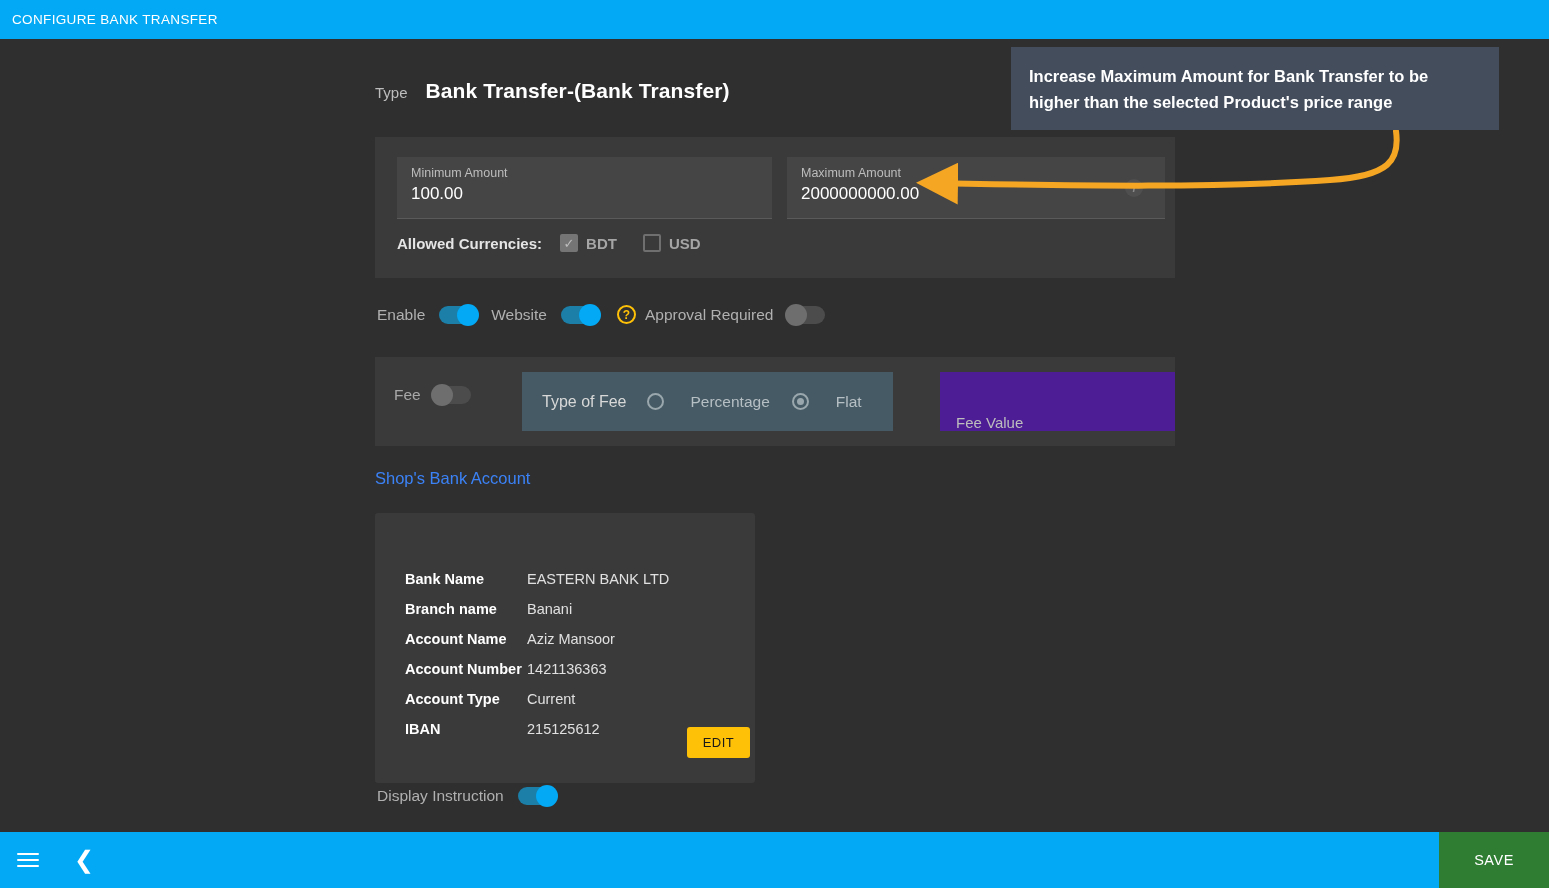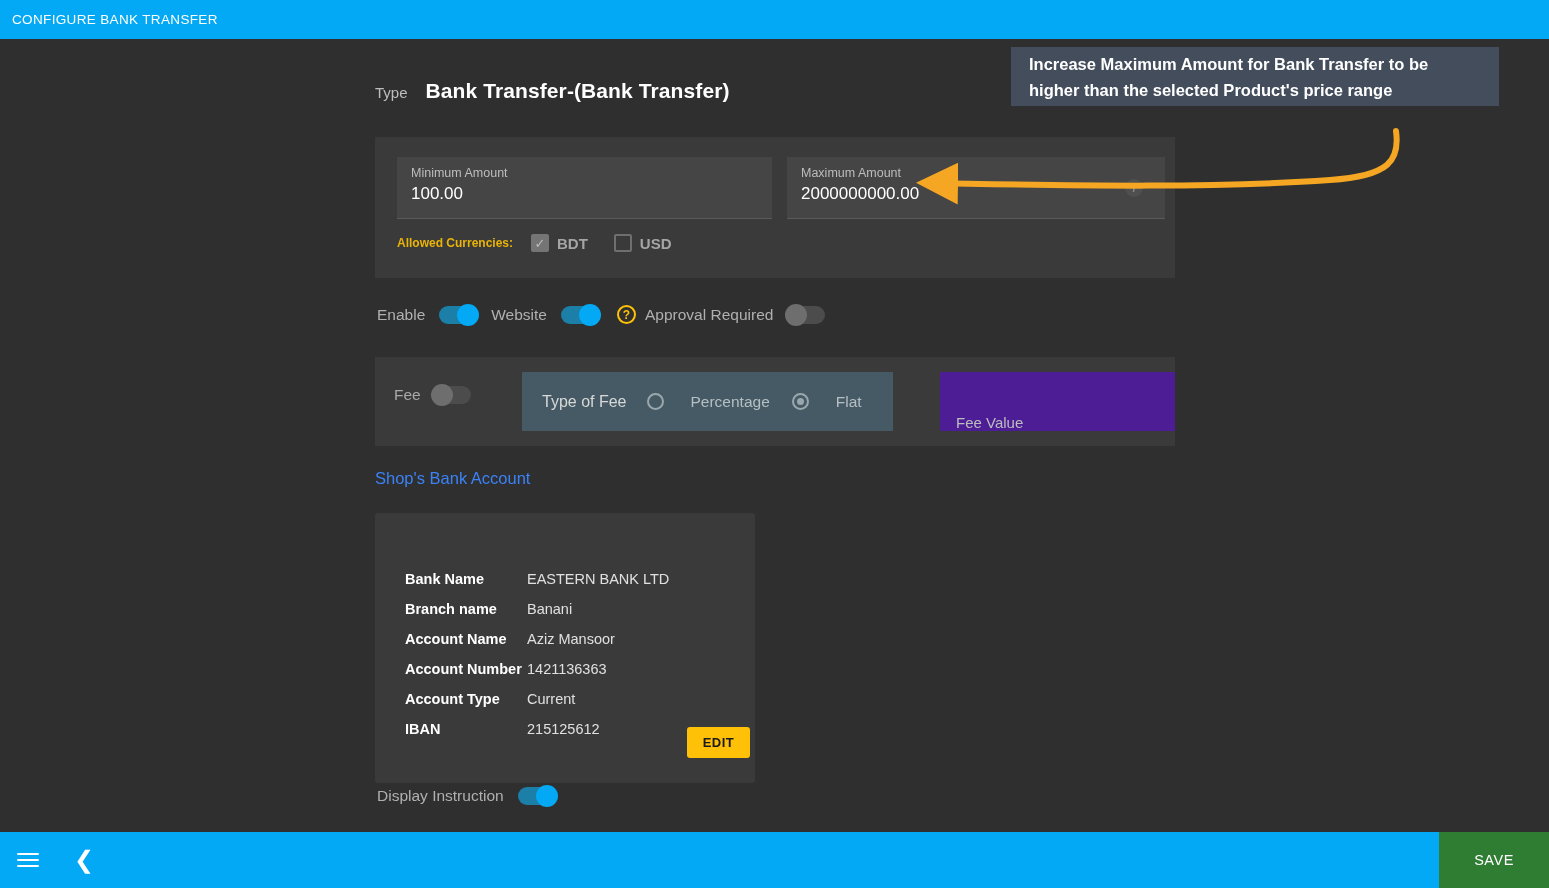--- a/index.html
+++ b/index.html
@@ -49,21 +49,21 @@
     position: absolute; right: 22px; top: 22px;
     width: 18px; height: 18px; border-radius: 50%;
     background: #4f4f4f; color: #8a8a8a;
     font-size: 11px; font-style: italic; font-weight: 700;
     display: flex; align-items: center; justify-content: center;
   }
   .currencies {
     position: absolute; left: 22px; top: 97px;
     display: flex; align-items: center; gap: 0;
   }
-  .cur-title { color: #eab308; font-size: 12px; font-weight: 700; margin-right: 18px; }
+  .cur-title { color: #e5e5e5; font-size: 15px; font-weight: 700; margin-right: 18px; }
   .cbox-wrap { display: flex; align-items: center; gap: 8px; margin-right: 26px; }
   .cbox {
     width: 18px; height: 18px; border-radius: 2px;
     display: flex; align-items: center; justify-content: center;
     font-size: 13px; line-height: 1;
   }
   .cbox.checked { background: #757575; color: #bdbdbd; }
   .cbox.unchecked { background: transparent; border: 2px solid #6f6f6f; }
   .cur-label { color: #a5a5a5; font-size: 15px; font-weight: bold; }
 
@@ -137,21 +137,21 @@
   }
   .sba-table { position: absolute; left: 30px; top: 58px; }
   .sba-row { display: flex; margin-bottom: 14px; }
   .sba-key {
     width: 122px; color: #ffffff; font-size: 14.5px; font-weight: 700;
   }
   .sba-val { color: #e0e0e0; font-size: 14.5px; }
   .edit-btn {
     position: absolute; right: 5px; bottom: 25px;
     background: #ffc107; color: #1a1a1a;
-    font-size: 13px; font-weight: 700; letter-spacing: .4px;
+    font-size: 13px; font-weight: 400; letter-spacing: .4px;
     padding: 8px 16px; border: none; border-radius: 3px; cursor: pointer;
   }
 
   
   .display-row {
     position: absolute; left: 377px; top: 748px;
     display: flex; align-items: center;
   }
   .display-label { color: #b0b0b0; font-size: 15.5px; }
   .display-row .switch { margin-right: 0; }
@@ -172,21 +172,21 @@
   .chev { color: #fff; font-size: 24px; line-height: 1; font-weight: 300; }
   .save-btn {
     position: absolute; right: 0; top: 0; width: 110px; height: 56px;
     background: #2e7d32; color: #ffffff; border: none; cursor: pointer;
     font-size: 14.5px; letter-spacing: .5px; font-family: "Liberation Sans", sans-serif;
   }
 
   
   .anno-box {
     position: absolute; left: 1011px; top: 47px;
-    width: 488px; height: 59px; background: #434d5c;
+    width: 488px; height: 83px; background: #434d5c;
     display: flex; align-items: center; padding: 0 18px;
   }
   .anno-text {
     color: #ffffff; font-size: 16.5px; font-weight: 700; line-height: 26px;
   }
   .anno-svg {
     position: absolute; left: 0; top: 0; width: 1549px; height: 888px;
     pointer-events: none;
   }
 </style>

